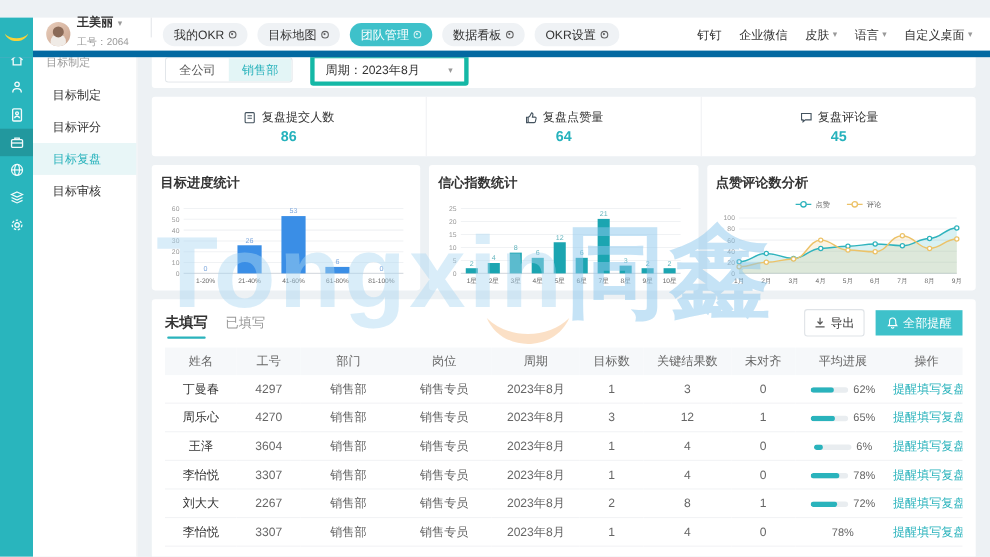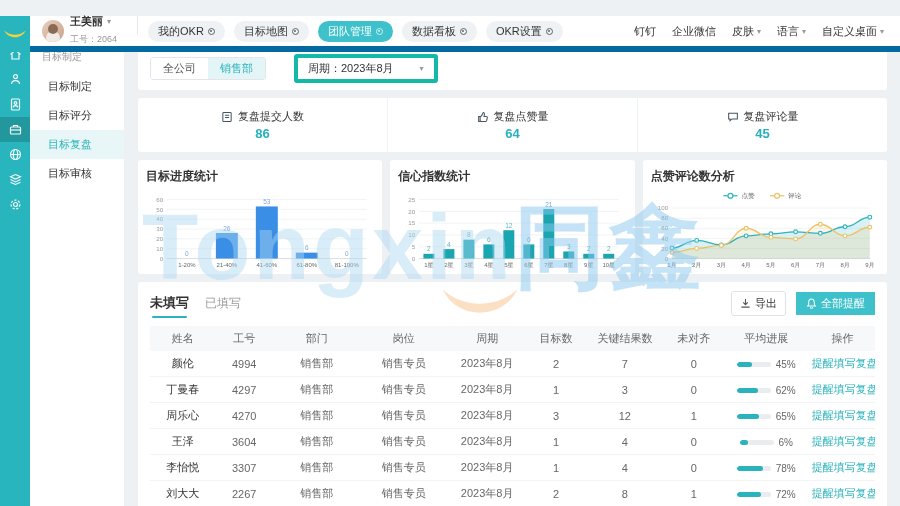--- a/index.html
+++ b/index.html
@@ -32,21 +32,21 @@
   .rail-item.active { background:rgba(0,0,0,.16); }
   .rail-item svg { opacity:.95; }
   
   .subnav { position:absolute; left:30px; top:36px; bottom:0; width:95px; background:#fff; border-right:1px solid #eef0f2; z-index:8; }
   .subnav-title { font-size:10px; color:#999; padding:14px 12px 8px; }
   .subnav-item { font-size:11px; color:#333; padding:7px 12px 7px 18px; cursor:pointer; }
   .subnav-item.active { background:#e8f6f7; color:#2ab3bc; }
   
   .main { position:absolute; left:125px; top:36px; right:0; bottom:0; padding:10px 13px; overflow:hidden; }
   .card { background:#fff; border-radius:3px; }
-  .filter-card { height:44px; display:flex; align-items:center; padding:0 12px; margin-bottom:8px;gap:12px; }
+  .filter-card { height:34px; display:flex; align-items:center; padding:0 12px; margin-bottom:8px; }
   .seg { display:flex; border:1px solid #e2e6ea; border-radius:3px; overflow:hidden; }
   .seg-btn { padding:3px 12px; font-size:11px; background:#fff; color:#555; border:none; cursor:pointer; }
   .seg-btn.sel { background:#e3f5f6; color:#2ab3bc; }
   .period-select { margin-left:16px; border:4px solid #14b8a6; border-radius:3px; padding:3px 10px;
     font-size:11px; color:#333; display:flex; align-items:center; gap:26px; cursor:pointer; }
   .stats-card { height:54px; display:flex; align-items:stretch; margin-bottom:8px; }
   .stat { flex:1; display:flex; flex-direction:column; align-items:center; justify-content:center; gap:2px; }
   .stat + .stat { border-left:1px solid #f0f2f4; }
   .stat-label { display:flex; align-items:center; gap:5px; font-size:11px; color:#333; }
   .stat-value { font-size:13px; font-weight:bold; color:#26b2bc; }
@@ -421,37 +421,20 @@
           <th>岗位</th>
           <th>周期</th>
           <th>目标数</th>
           <th>关键结果数</th>
           <th>未对齐</th>
           <th>平均进展</th>
           <th>操作</th>
         </tr>
       </thead>
       <tbody>
-          <tr>
-            <td class="c-name">颜伦</td>
-            <td>4994</td>
-            <td>销售部</td>
-            <td>销售专员</td>
-            <td>2023年8月</td>
-            <td>2</td>
-            <td>7</td>
-            <td>0</td>
-            <td><span class="pwrap">
-                <span class="ptrack">
-                  <span class="pfill" style="width:45%"></span>
-                </span>
-                <span class="ppct">45%</span>
-              </span></td>
-            <td><span class="action-link">提醒填写复盘</span></td>
-          </tr>
           <tr>
             <td class="c-name">丁曼春</td>
             <td>4297</td>
             <td>销售部</td>
             <td>销售专员</td>
             <td>2023年8月</td>
             <td>1</td>
             <td>3</td>
             <td>0</td>
             <td><span class="pwrap">

